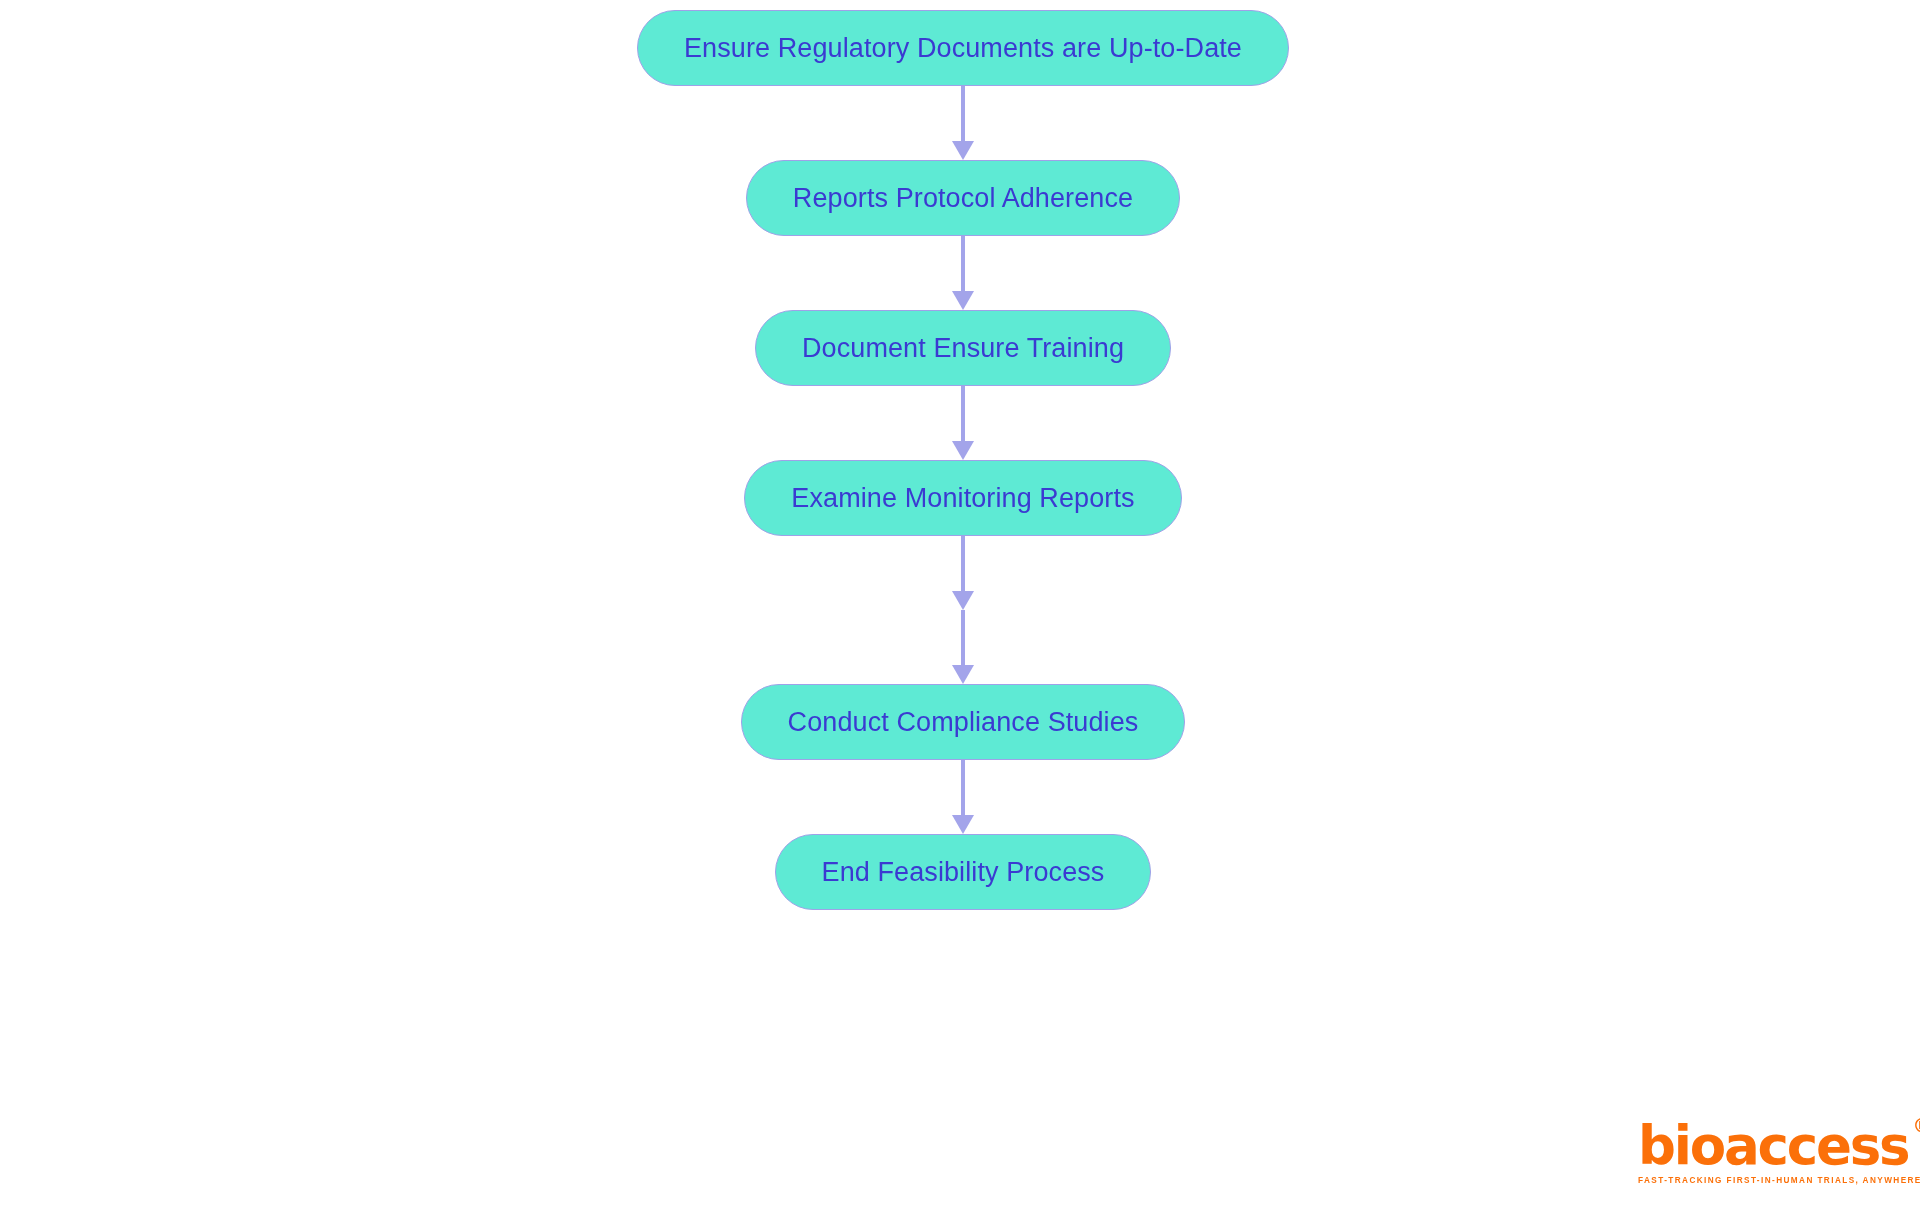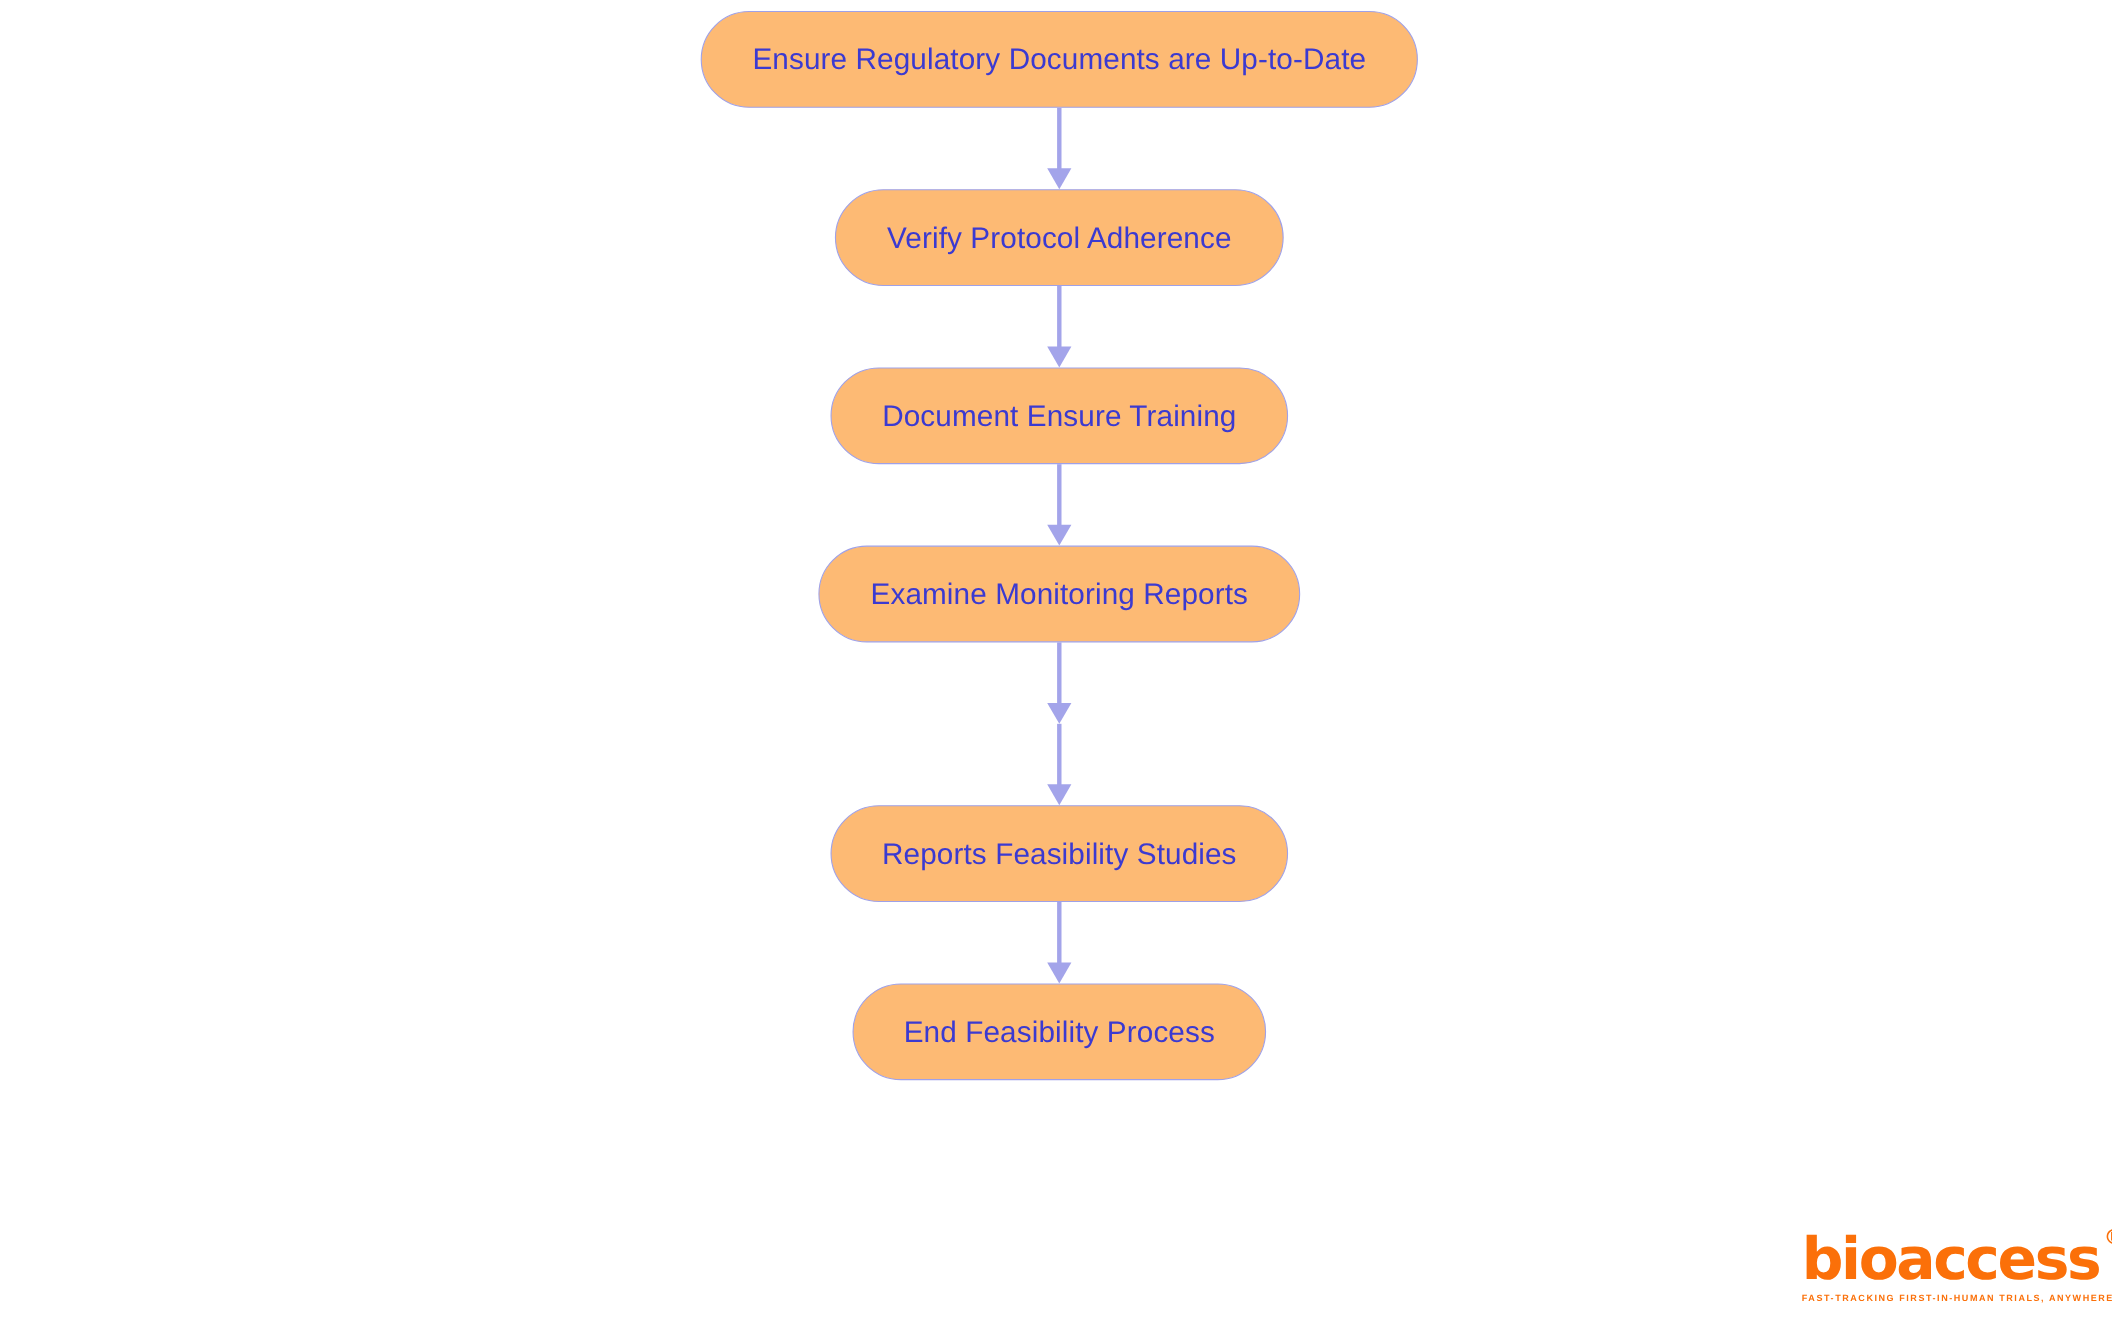--- a/index.html
+++ b/index.html
@@ -29,22 +29,22 @@
     left: 0;
     top: 0;
     width: 1920px;
     display: flex;
     flex-direction: column;
     align-items: center;
   }
 
   .node {
     box-sizing: border-box;
-    height: 88px;
-    background: #fdba74;
+    height: 76px;
+    background: #5eead4;
     border: 1.5px solid #9fa1e8;
     border-radius: 44px;
     display: flex;
     align-items: center;
     justify-content: center;
     padding: 0 46px;
     margin-left: 0;
   }
 
   .node-label {
@@ -133,21 +133,21 @@
     <div class="node">
       <span class="node-label">Ensure Regulatory Documents are Up-to-Date</span>
     </div>
 
     <div class="connector">
       <div class="connector-line"></div>
       <div class="connector-head"></div>
     </div>
 
     <div class="node">
-      <span class="node-label">Verify Protocol Adherence</span>
+      <span class="node-label">Reports Protocol Adherence</span>
     </div>
 
     <div class="connector">
       <div class="connector-line"></div>
       <div class="connector-head"></div>
     </div>
 
     <div class="node">
       <span class="node-label">Document Ensure Training</span>
     </div>
@@ -166,21 +166,21 @@
       <div class="connector-head"></div>
     </div>
 
 
     <div class="connector">
       <div class="connector-line"></div>
       <div class="connector-head"></div>
     </div>
 
     <div class="node">
-      <span class="node-label">Reports Feasibility Studies</span>
+      <span class="node-label">Conduct Compliance Studies</span>
     </div>
 
     <div class="connector">
       <div class="connector-line"></div>
       <div class="connector-head"></div>
     </div>
 
     <div class="node">
       <span class="node-label">End Feasibility Process</span>
     </div>

